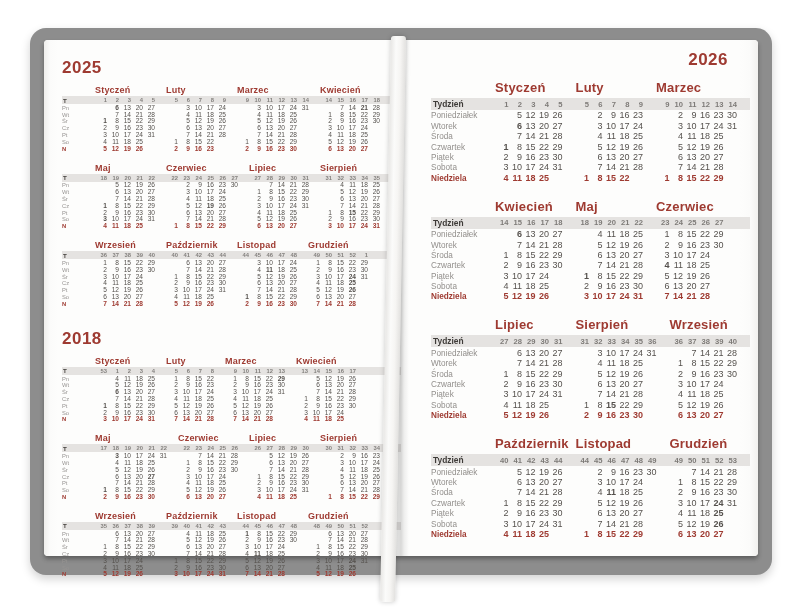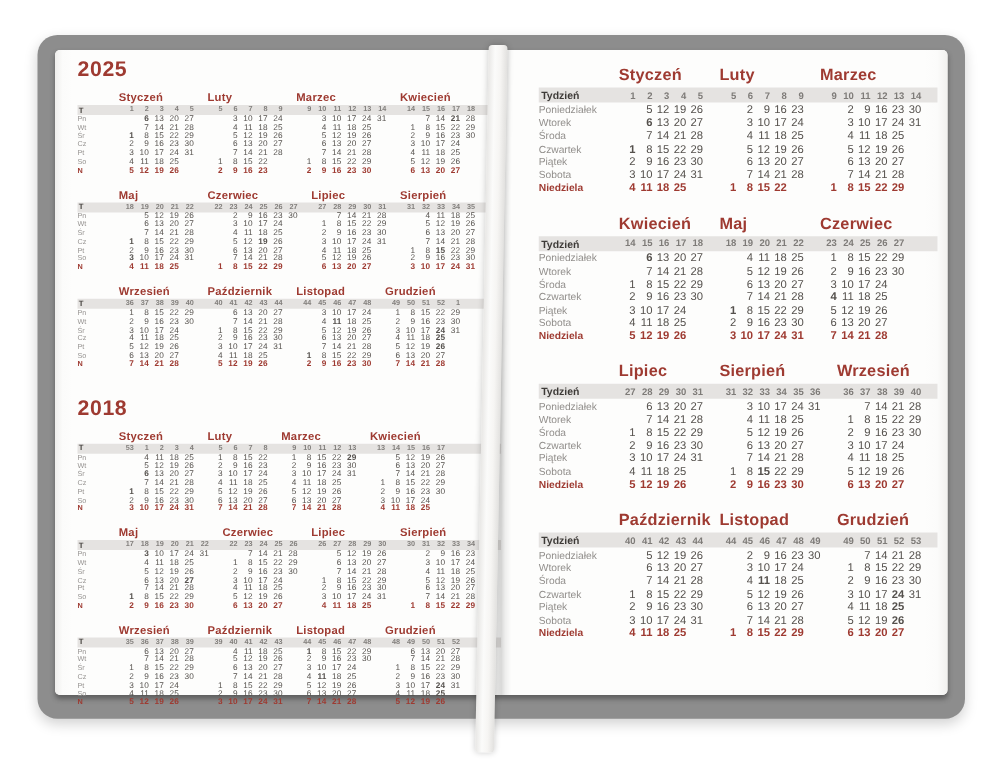--- a/index.html
+++ b/index.html
@@ -33,21 +33,21 @@
   .row{display:flex;align-items:flex-end;}
   .mg{display:flex;flex:0 0 auto;width:calc(var(--cols) * var(--cw));}
   .c{display:inline-block;width:var(--cw);text-align:right;white-space:nowrap;}
   .lbl{display:inline-block;flex:0 0 auto;}
   .red{color:var(--red);font-weight:bold;}
 
   
   .pleft{--cw:12px;--gap:11px;--red:#9e3a31;}
   .pleft .row{column-gap:var(--gap);}
   .pleft .lbl{width:22px;}
-  .pleft .ytitle{font-size:17px;font-weight:bold;color:var(--red);letter-spacing:.5px;margin:0 0 4px 0;}
+  .pleft .ytitle{font-size:17px;font-weight:bold;color:var(--red);letter-spacing:.5px;margin:12px 0 4px 0;}
   .pleft .band{margin-bottom:8px;}
   .pleft .trow{height:13px;margin-bottom:1px;}
   .pleft .mtitle{font-size:9px;font-weight:bold;color:var(--red);letter-spacing:.2px;}
   .pleft .wrow{height:8px;background:#e5e3e1;align-items:center;}
   .pleft .wk{font-size:5.8px;font-weight:bold;color:#827f7c;}
   .pleft .wlbl{font-size:6.2px;font-weight:bold;color:#46433f;padding-left:1px;}
   .pleft .drow{height:6.8px;}
   .pleft .d{font-size:6.6px;color:#55514d;}
   .pleft .dlbl{font-size:5.8px;color:#979492;}
   .pleft .redl{color:var(--red);font-weight:bold;}
@@ -1699,20 +1699,21 @@
                   <span class="c d">26</span>
                   <span class="c d"></span>
                 </div>
               </div>
             </div>
           </div>
       </div>
     </div>
     <div class="spine"></div>
     <div class="page pright">
+      <div class="ytitle yright">2026</div>
       <div class="bands" id="y2026">
           <div class="band">
             <div class="row trow">
               <span class="lbl"></span>
               <div class="mg" style="--cols: 5;">
                 <span class="mtitle">Styczeń</span>
               </div>
               <div class="mg" style="--cols: 5;">
                 <span class="mtitle">Luty</span>
               </div>

